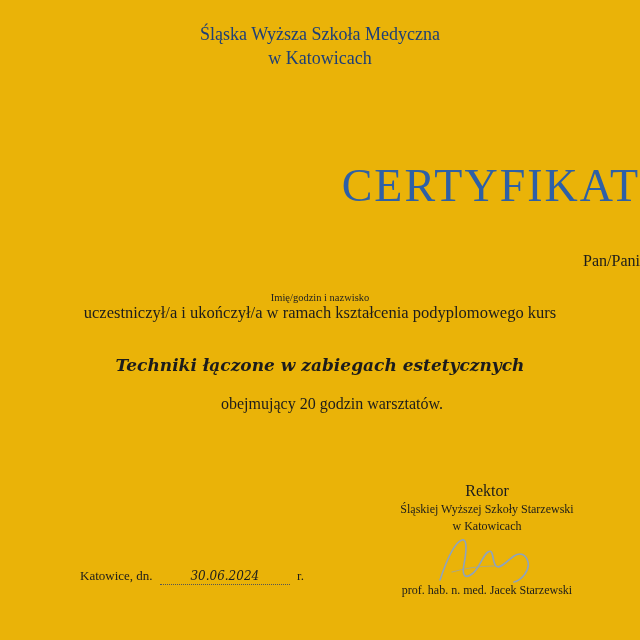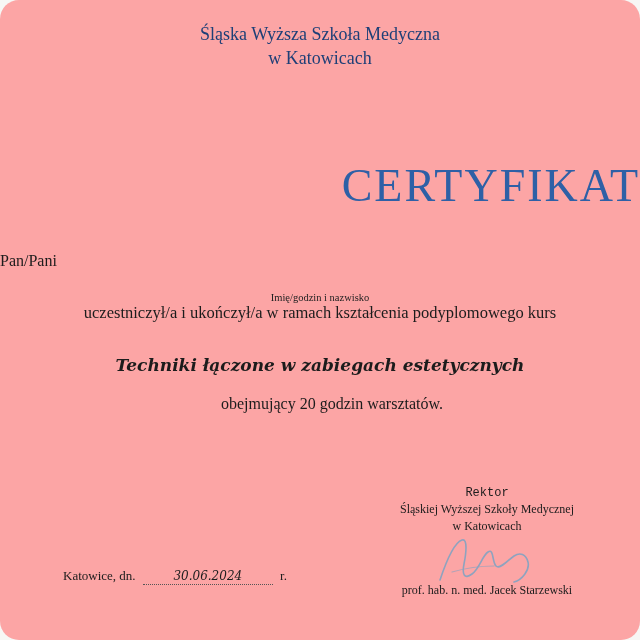--- a/index.html
+++ b/index.html
@@ -6,44 +6,43 @@
   body{
     width:640px;height:640px;
     background:#f7f7f5;
     font-family:"Liberation Serif", serif;
     color:#1c1c1c;
     overflow:hidden;
   }
   .page{
     position:relative;
     width:640px;height:640px;
-    background:#fca5a5;
+    background:#eab308;
     box-sizing:border-box;
-    border-radius:19px;
   }
   .header{
     padding-top:22px;
     text-align:center;
     color:#1e3f77;
     font-size:18px;
     line-height:1.35;
     font-weight:400;
   }
   .cert-title{
     margin-top:88px;
     text-align:right;
     color:#2d5fa3;
     color:#2e60a6;
     font-size:46px;
     letter-spacing:2px;
     font-weight:400;
   }
   .salutation{
     margin-top:40px;
-    text-align:left;
+    text-align:right;
     font-size:16px;
   }
   .name-block{
     margin:22px 72px 0 72px;
     text-align:center;
   }
   .recipient-name{
     display:block;
     font-style:italic;
     font-size:20px;
@@ -79,33 +78,33 @@
     position:absolute;
     right:28px;
     bottom:42px;
     width:250px;
     text-align:center;
     font-family:"Liberation Serif", serif;
     font-size:12px;
     line-height:1.35;
     color:#1c1c1c;
   }
-  .signatory .role{font-size:12px;font-family:Liberation Mono, monospace;}
+  .signatory .role{font-size:16px;}
   .sig-scribble{
     display:block;
     margin:2px auto -6px auto;
     width:130px;height:52px;
   }
   .signatory .sig-name{
     font-size:12px;
     white-space:nowrap;
   }
   .date-line{
     position:absolute;
-    left:63px;
+    left:80px;
     bottom:55px;
     font-size:13px;
     white-space:nowrap;
   }
   .date-dotted{
     display:inline-block;
     width:130px;
     border-bottom:1.5px dotted #555;
     text-align:center;
     font-style:italic;
@@ -135,21 +134,21 @@
   </div>
 
   <div class="body-line1">uczestniczył/a i ukończył/a w ramach kształcenia podyplomowego kurs</div>
 
   <div class="course-name">Techniki łączone w zabiegach estetycznych</div>
 
   <div class="body-line2">obejmujący 20 godzin warsztatów.</div>
 
   <div class="signatory">
     <div class="role">Rektor</div>
-    <div>Śląskiej Wyższej Szkoły Medycznej</div>
+    <div>Śląskiej Wyższej Szkoły Starzewski</div>
     <div>w Katowicach</div>
     <svg class="sig-scribble" viewBox="0 0 130 52" xmlns="http://www.w3.org/2000/svg">
       <path d="M18 44 C 26 20, 34 6, 40 4 C 46 2, 44 18, 42 28 C 40 38, 42 44, 50 38 C 58 32, 60 20, 66 16 C 72 12, 70 26, 74 30 C 78 34, 86 24, 92 20 C 98 16, 104 18, 106 26 C 108 34, 100 44, 92 46" fill="none" stroke="#8ea3bf" stroke-width="1.6" stroke-linecap="round"></path>
       <path d="M30 36 C 44 32, 58 30, 72 30" fill="none" stroke="#8ea3bf" stroke-width="1.2" stroke-linecap="round" opacity="0.7"></path>
     </svg>
     <div class="sig-name">prof.  hab. n. med. Jacek  Starzewski</div>
   </div>
 
   <div class="date-line">
     <span>Katowice, dn.</span>

